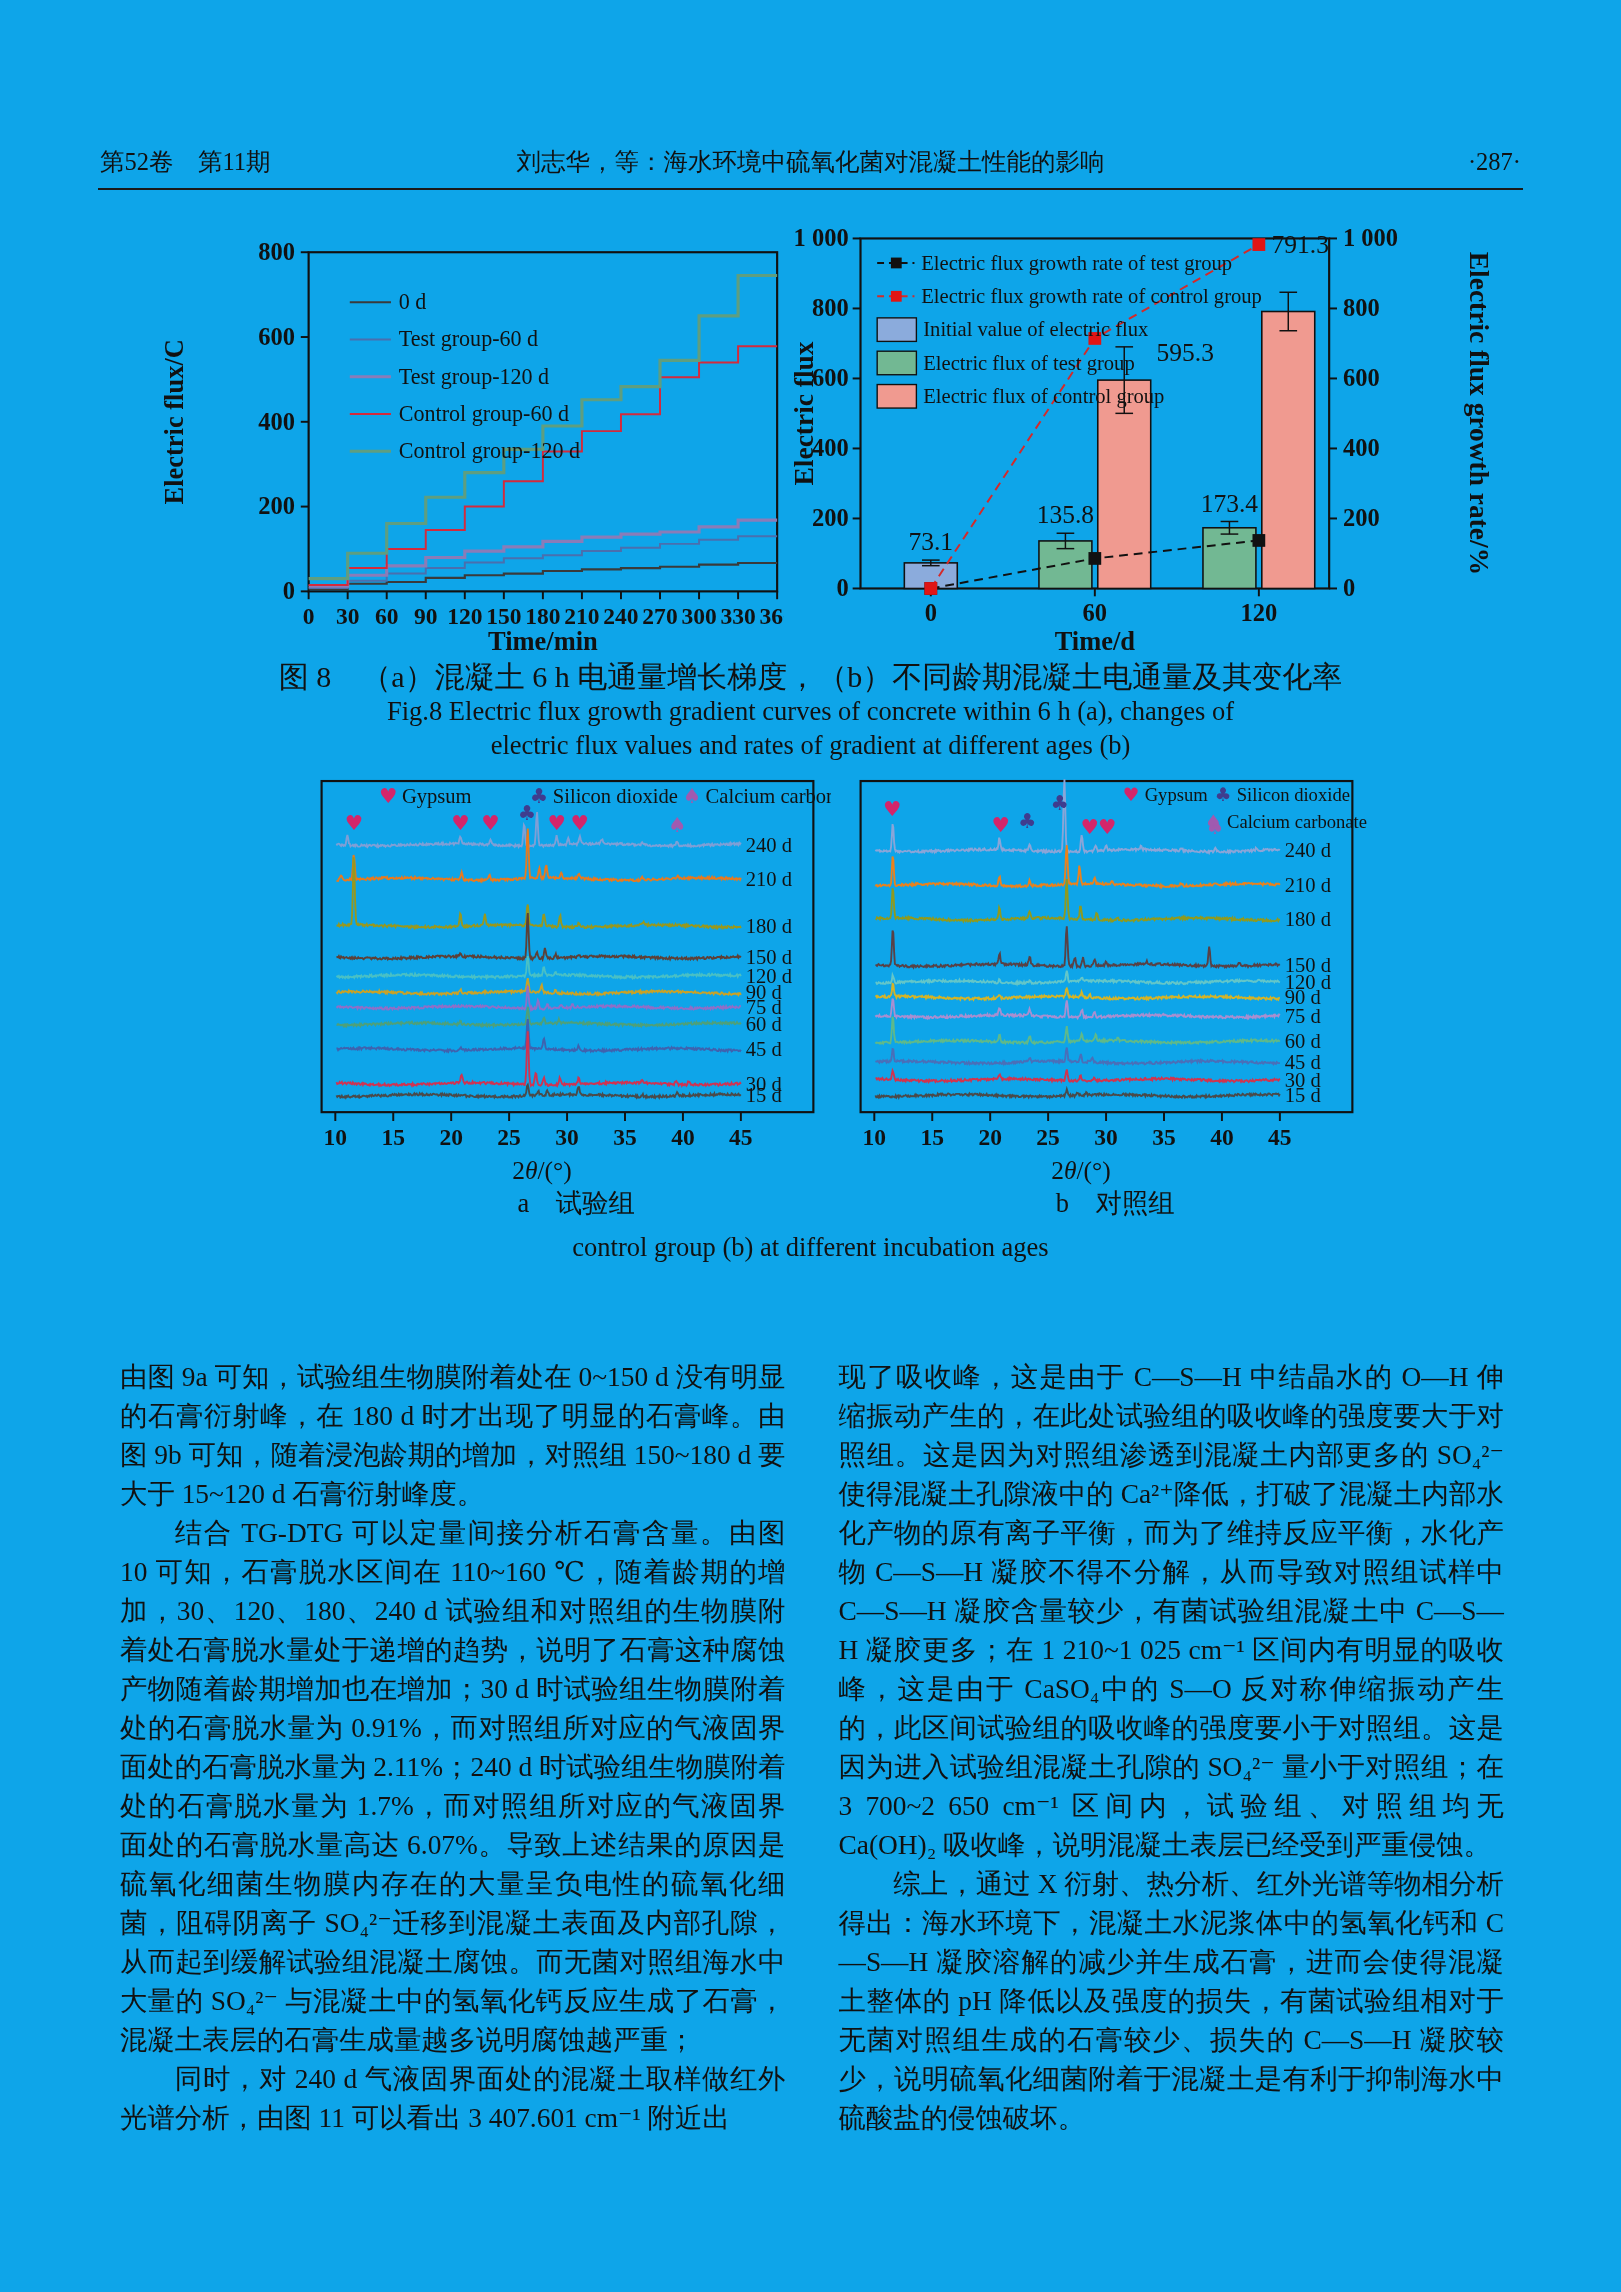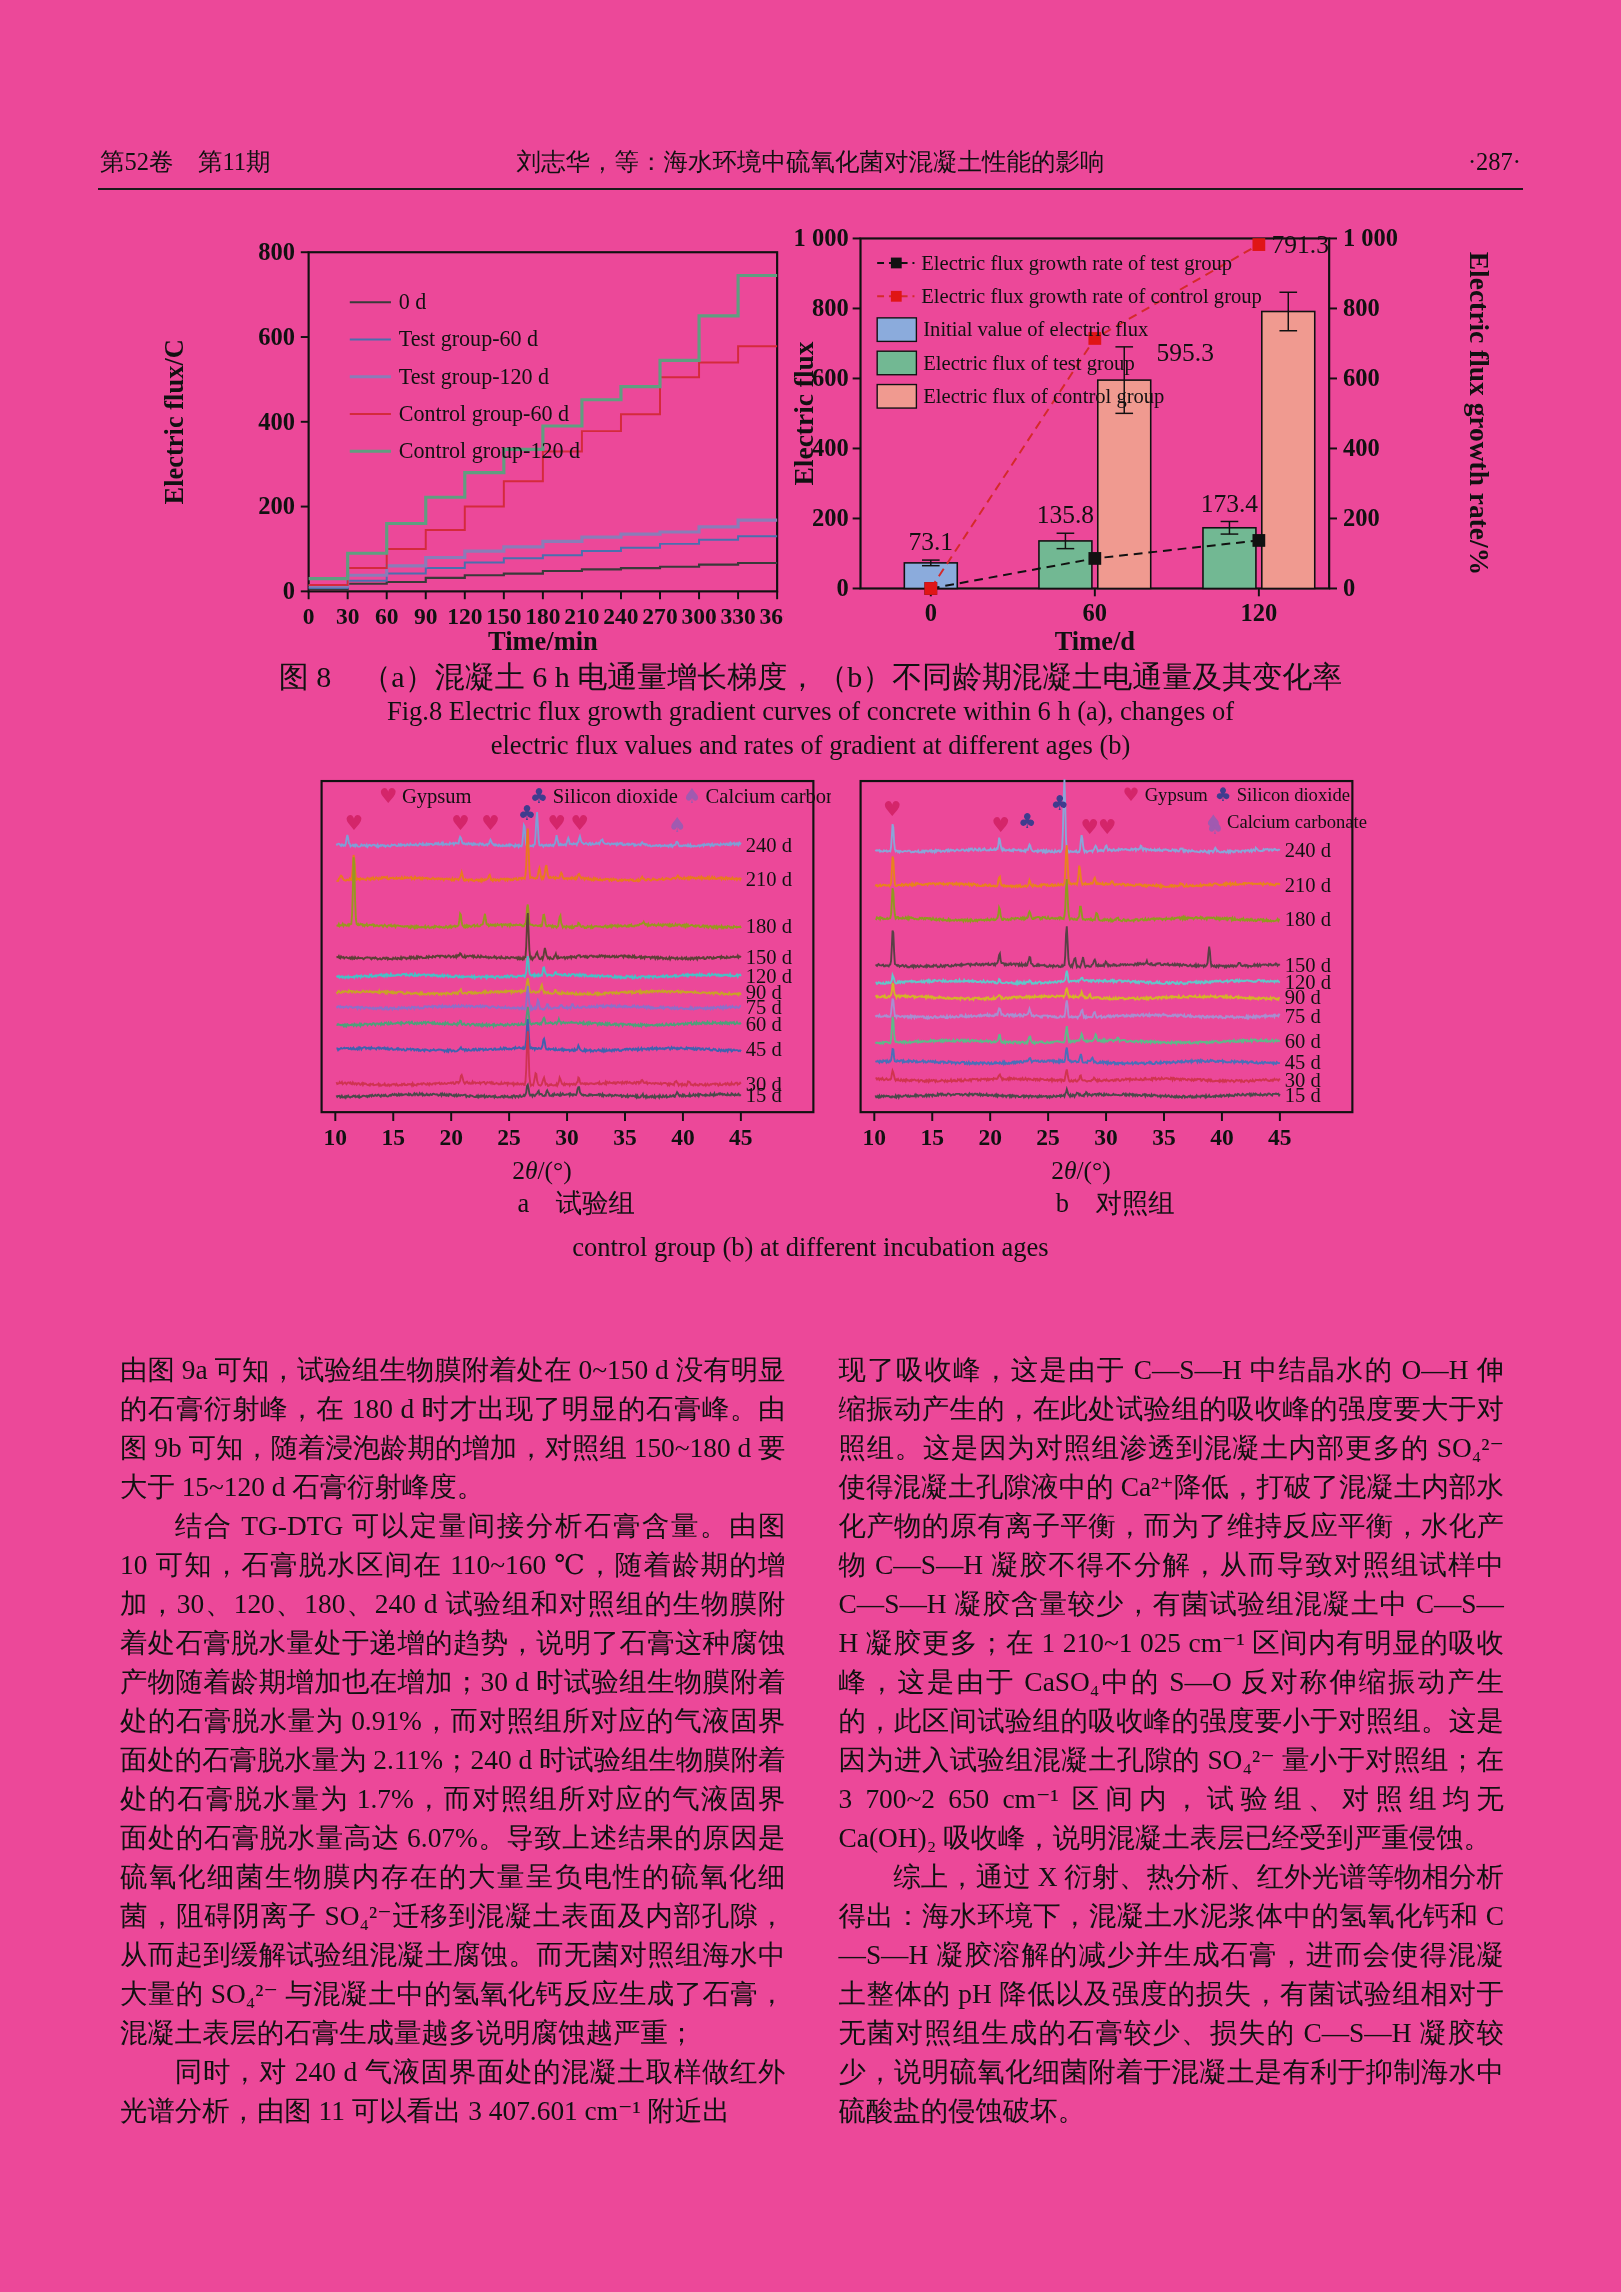--- a/index.html
+++ b/index.html
@@ -1,31 +1,31 @@
 <!DOCTYPE html>
 <html><head>
 <meta charset="utf-8">
 <style>
   html,body{margin:0;padding:0;background:#888;}
-  .page{position:relative;width:1621px;height:2293px;background:#ec4899;margin:0 auto;
+  .page{position:relative;width:1621px;height:2293px;background:#0ea5e9;margin:0 auto;
         font-family:"Liberation Serif","DejaVu Serif",serif;color:#111;overflow:hidden;}
   .header{position:absolute;top:145px;left:100px;width:1421px;display:flex;align-items:baseline;font-size:24.5px;}
   .header .hl{width:255px;text-align:left;}
   .header .hc{flex:1;text-align:center;}
   .header .hr{width:255px;text-align:right;}
   .rule{position:absolute;top:188px;left:98px;width:1425px;border-top:2.5px solid #1a1a1a;}
   .fig8row{position:absolute;top:211px;left:142px;display:flex;}
   .fig9row{position:absolute;top:769px;left:302px;display:flex;gap:9.8px;}
   .cap{position:absolute;left:0;width:1621px;text-align:center;}
   .cap .cn{font-size:30px;line-height:35px;}
   .cap .en{font-size:26.5px;line-height:34px;}
   #fig8cap{top:659px;}
   #fig9cap{top:1230px;}
   .cols{position:absolute;top:1351px;left:120px;width:1384px;display:flex;gap:53px;}
-  .col{width:666px;}
+  .col{width:666px;margin-top:7px;}
   .col p{margin:0;font-size:27.4px;line-height:39px;text-align:justify;}
   .col p.ind{text-indent:2em;}
   svg text{font-family:"Liberation Serif","DejaVu Serif",serif;}
   svg .sym{font-family:"DejaVu Sans",sans-serif;}
 </style>
 </head>
 <body>
 
 <div class="page">
   <div class="header">

